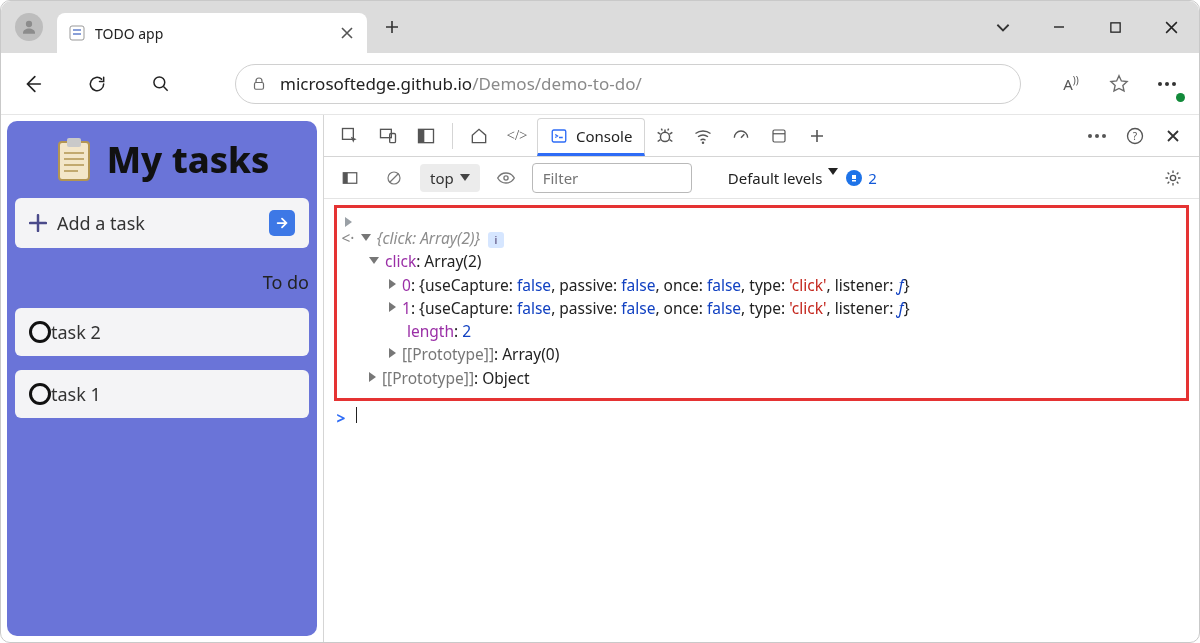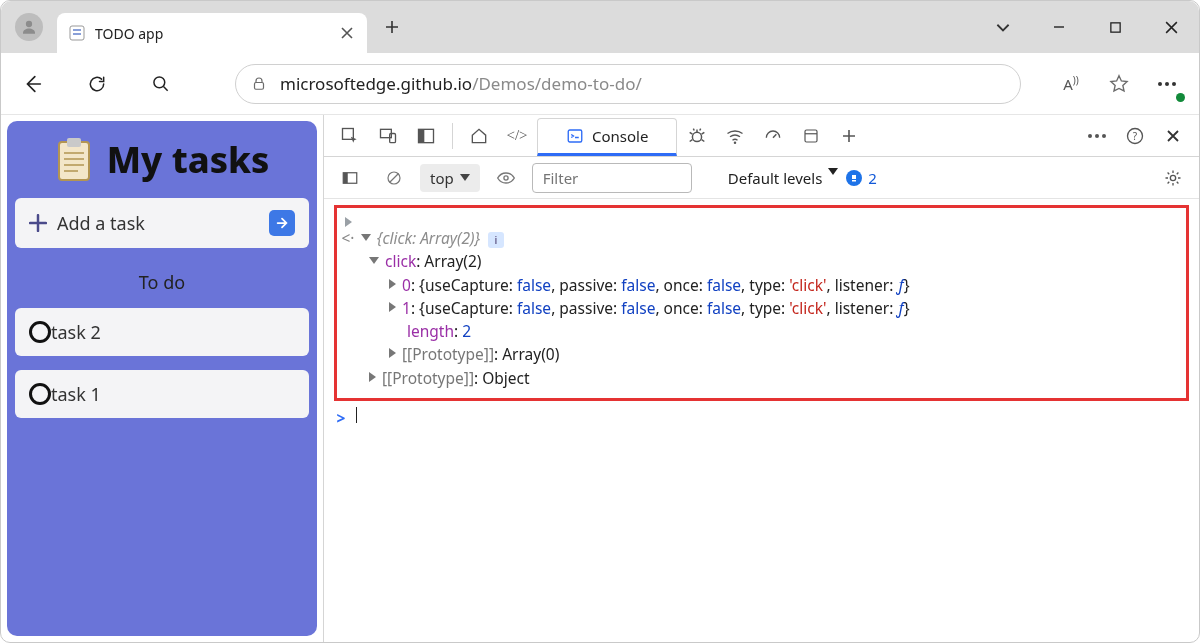--- a/index.html
+++ b/index.html
@@ -63,35 +63,35 @@
   .app-title { display:flex; align-items:center; justify-content:center; gap:14px; }
   .app-title h1 { font-size: 36px; font-weight: 800; }
   .clipboard-icn { width: 38px; height: 44px; }
   .card {
     background: #f4f4f6; border-radius: 6px;
     padding: 12px 14px; display:flex; align-items:center; 
     font-size: 18px; color: #333;
   }
   .add-card { justify-content: space-between; cursor:pointer; }
   .go-btn { width:26px; height:26px; background:#3d78e6; border-radius:5px; display:flex; align-items:center; justify-content:center; }
-  .section-label { text-align:center; font-size:18px; color:#222; margin-top:8px; }
+  .section-label { text-align:right; font-size:18px; color:#222; margin-top:8px; }
   .task { cursor:pointer; }
   .task .circ { width:22px; height:22px; border:3px solid #111; border-radius:50%; }
 
   
   .devtools { flex:1; display:flex; flex-direction:column; border-left:1px solid #d5d5d5; min-width:0; }
   .dt-tabbar {
     height: 42px; border-bottom: 1px solid #d5d5d5;
     display:flex; align-items:center; padding: 0 8px; gap: 2px;
   }
   .dt-ic { width:36px; height:36px; display:flex; align-items:center; justify-content:center; border-radius:4px; cursor:pointer; color:#555; }
   .dt-sep { width:1px; height:26px; background:#d5d5d5; margin: 0 6px; }
   .dt-tab-active {
     display:flex; align-items:center; gap:8px; height:38px;
-    padding: 0 28px; border:1px solid #d5d5d5; border-bottom:3px solid #2e6cf6;
+    padding: 0 12px; border:1px solid #d5d5d5; border-bottom:3px solid #2e6cf6;
     border-top-left-radius:4px; border-top-right-radius:4px; background:#fff;
     margin-top:3px; font-size:15px; color:#222;
   }
   .dt-right { margin-left:auto; display:flex; align-items:center; gap:2px; }
 
   .dt-toolbar {
     height: 42px; border-bottom:1px solid #e4e4e4;
     display:flex; align-items:center; padding: 0 8px; gap:8px;
   }
   .ctx-chip {

